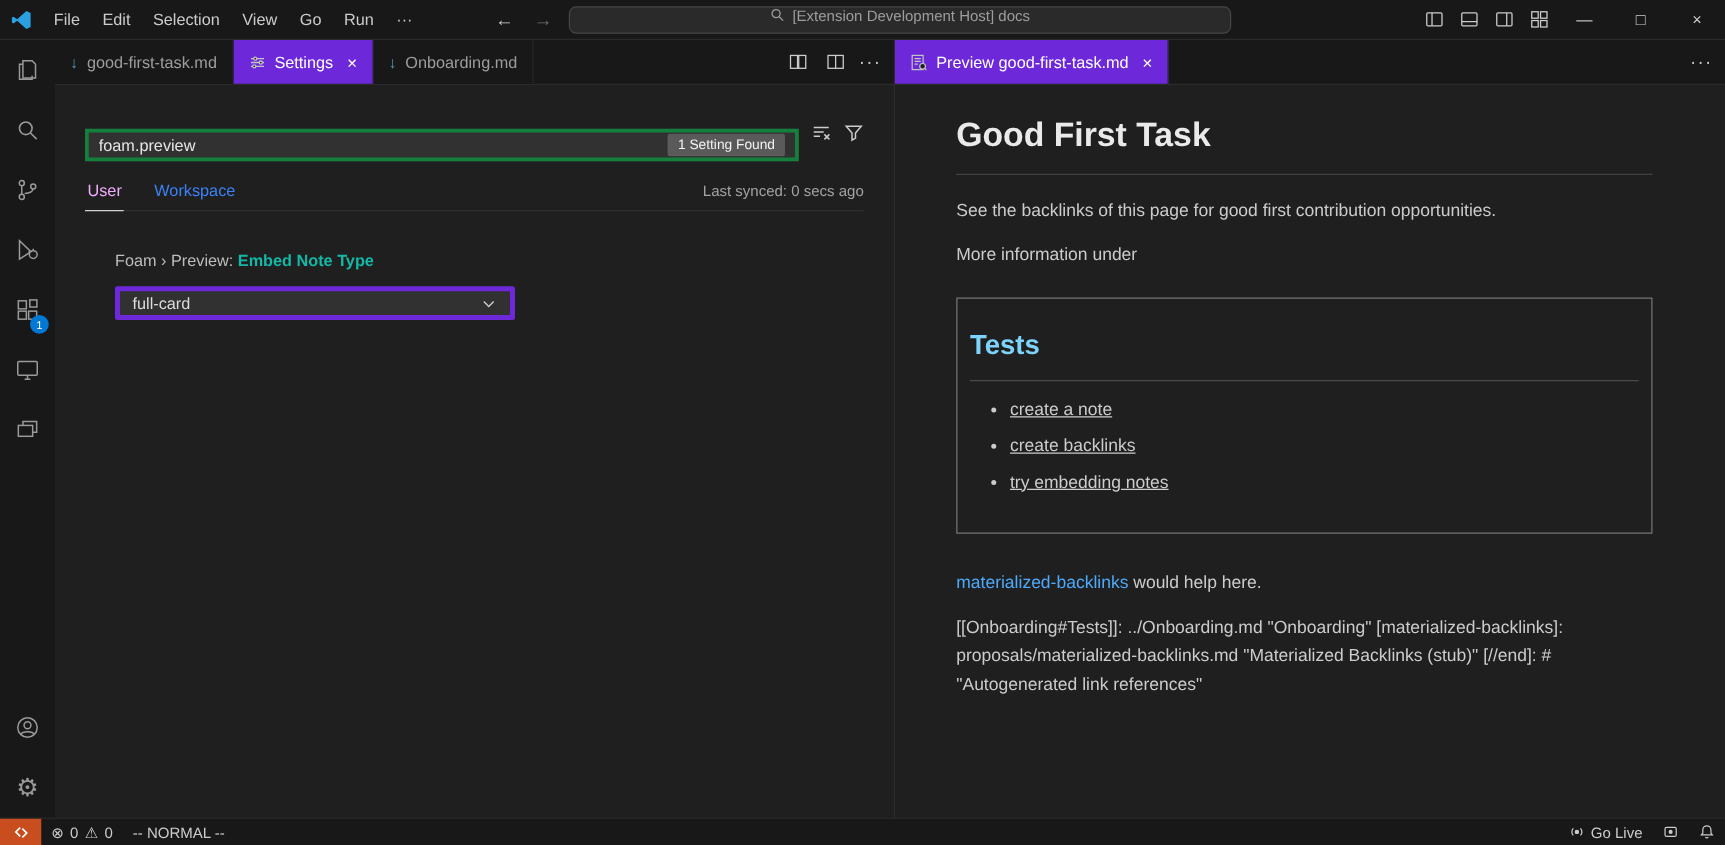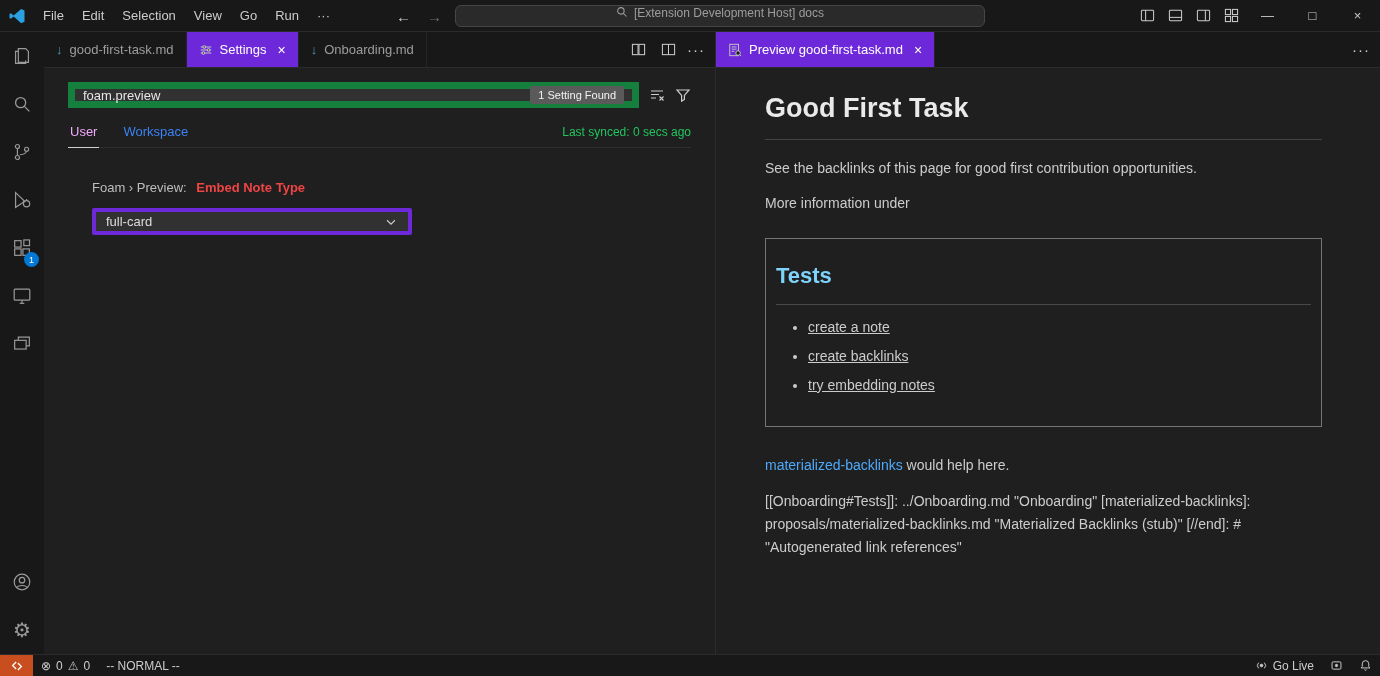--- a/index.html
+++ b/index.html
@@ -42,31 +42,31 @@
   .tab.active { background:#6d28d9; color:#ffffff; }
   .tab-close { font-size:14px; margin-left:4px; color:inherit; }
   .md-glyph { color:#519aba; font-weight:bold; font-size:13px; }
   .tab-actions { margin-left:auto; display:flex; align-items:center; gap:8px; padding-right:10px; color:#cccccc; }
   .ta-icon { width:22px; height:22px; display:flex; align-items:center; justify-content:center; }
   .more-glyph { font-size:15px; letter-spacing:1px; color:#cccccc; }
 
   
   .settings { padding:14px 24px 0; flex:1; }
   .search-row { display:flex; align-items:center; gap:10px; }
-  .settings-search { flex:1; height:26px; background:#313131; border:7px solid #15803d;
-                     display:flex; align-items:center; padding:0 8px; font-size:13px; color:#e6e6e6; }
+  .settings-search { flex:1; height:26px; background:#313131; border:3px solid #15803d;
+                     display:flex; align-items:center; padding:0 8px; font-size:13px; color:#e6e6e6;margin-top:21px; }
   .found-chip { margin-left:auto; background:#5a5a5a; color:#f2f2f2; font-size:11px; padding:3px 8px; border-radius:2px; }
   .filter-icons { display:flex; gap:10px; align-items:center; }
   .scope-row { display:flex; align-items:flex-end; margin-top:16px; border-bottom:1px solid #2f2f2f; }
   .scope-tab { font-size:13px; padding:0 2px 8px; margin-right:22px; color:#3b82f6; }
   .scope-tab.active { color:#f0abfc; border-bottom:1px solid #d0d0d0; margin-bottom:-1px; }
-  .sync { margin-left:auto; font-size:12px; color:#22c55e; padding-bottom:8px; }
+  .sync { margin-left:auto; font-size:12px; color:#a3a3a3; padding-bottom:8px; }
   .setting-block { margin:32px 0 0 24px; }
   .setting-title { font-size:13px; color:#bdbdbd; }
-  .setting-name { color:#ef4444; font-weight:700;margin-left:6px; }
+  .setting-name { color:#14b8a6; font-weight:700; }
   .dropdown { width:320px; height:27px; margin-top:13px; background:#313131; border:4px solid #6d28d9;
               border-radius:2px; display:flex; align-items:center; padding:0 10px; font-size:13px; color:#dddddd; }
   .dd-chevron { margin-left:auto; }
 
   
   .preview { padding:20px 58px 0 49px; font-size:14px; color:#cccccc; line-height:1.5; }
   .preview h1 { font-size:27px; font-weight:600; color:#eaeaea; padding-bottom:10px;
                 border-bottom:1px solid #424242; margin-bottom:18px; }
   .preview p { margin:14px 0; }
   .embed { border:1px solid #757575; margin:24px 0 28px; padding:4px 10px 22px; }

